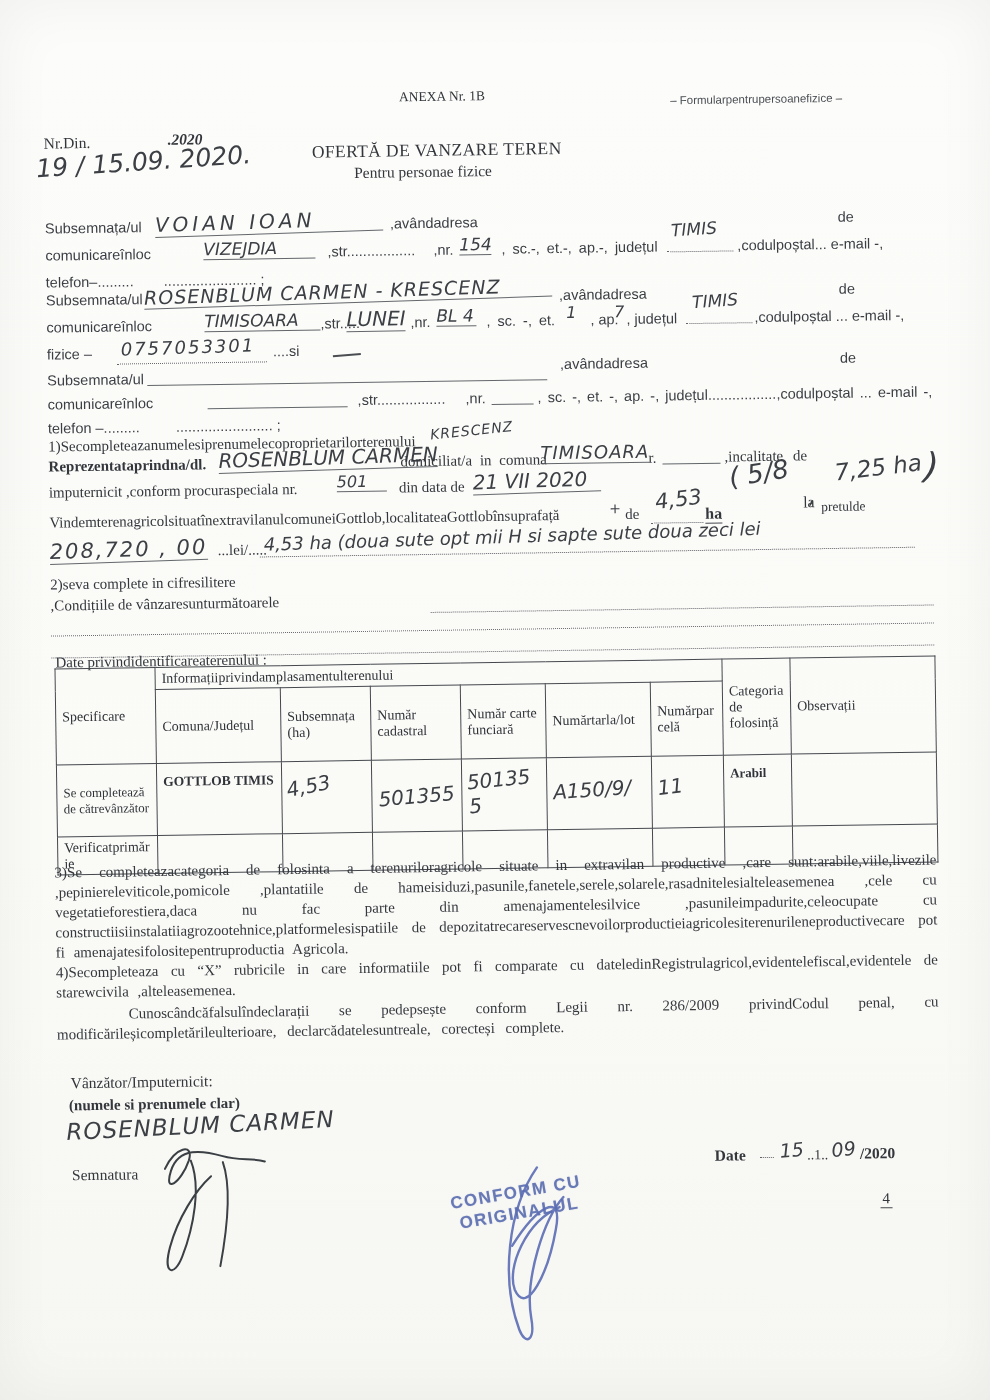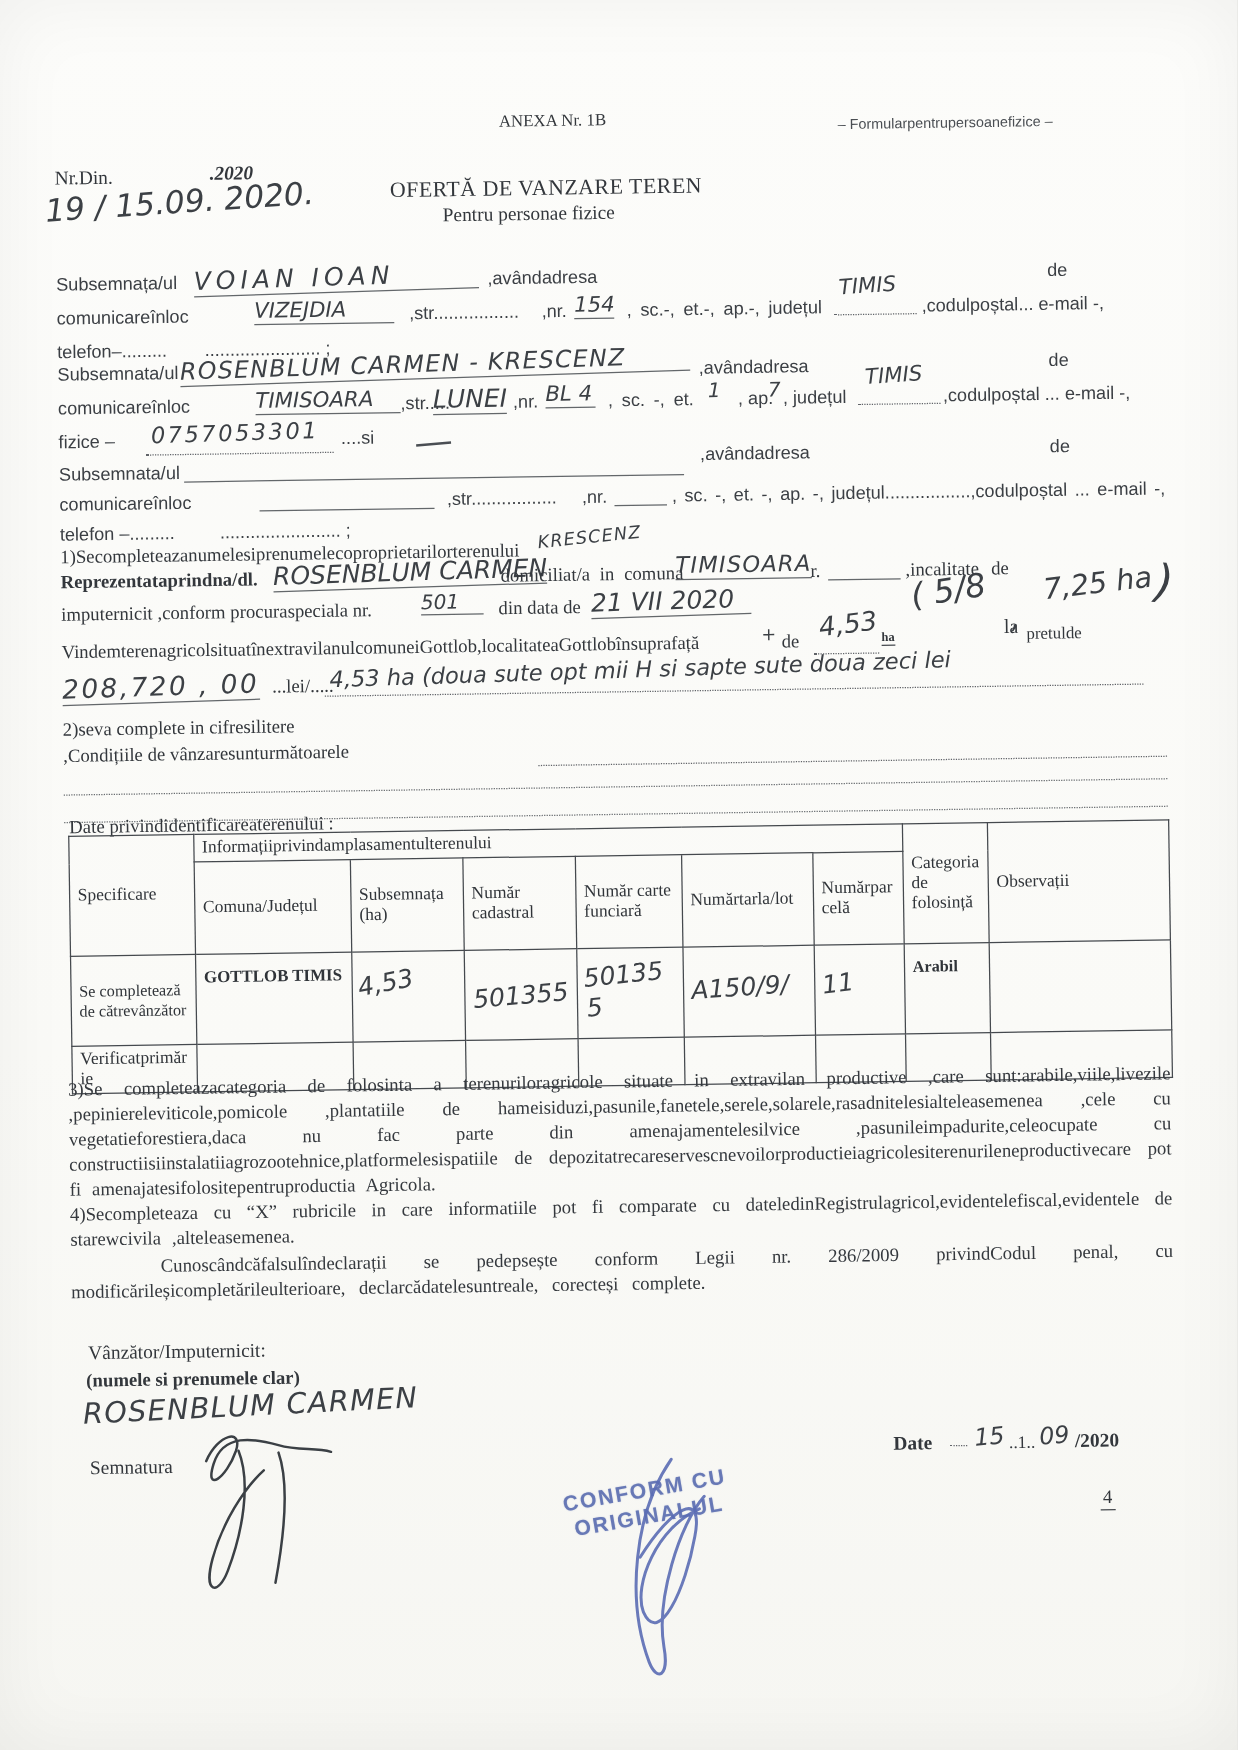--- a/index.html
+++ b/index.html
@@ -141,21 +141,21 @@
     <span style="position:absolute; left:350px">din data de</span>
     <span class="hw uline blk" style="position:absolute; left:424px; top:-9px; min-width:128px; font-size:20px; transform:rotate(-1deg)">21 VII 2020</span>
   </div>
 
   <div class="l serif" style="left:52px; right:55px; top:508px">
     <span>VindemterenagricolsituatînextravilanulcomuneiGottlob,localitateaGottlobînsuprafață</span>
     <span class="hw blk" style="position:absolute; left:560px; top:-6px; font-size:14px">+</span>
     <span style="position:absolute; left:576px">de</span>
     <span class="dts" style="position:absolute; left:602px; width:52px; top:4px"></span>
     <span class="hw blk" style="position:absolute; left:606px; top:-18px; font-size:21px; transform:rotate(-6deg)">4,53</span>
-    <span class="b" style="position:absolute; left:656px; font-size:10px; border-bottom:1.5px solid #45494e">ha</span>
+    <span class="b" style="position:absolute; left:656px; font-size:16px; border-bottom:1.5px solid #45494e">ha</span>
     <span class="hw blk" style="position:absolute; left:680px; top:-46px; font-size:26px; transform:rotate(-8deg)">( 5/8</span>
     <span style="position:absolute; left:754px; top:-10px; font-size:16px">la</span>
     <span class="hw blk" style="position:absolute; left:760px; top:-20px; font-size:22px">,</span>
     <span style="position:absolute; left:772px; top:-4px; font-size:13.5px">pretulde</span>
     <span class="hw blk" style="position:absolute; left:786px; top:-48px; font-size:23px; transform:rotate(-6deg)">7,25 ha</span>
     <span class="hw blk" style="position:absolute; left:876px; top:-56px; font-size:36px; transform:rotate(6deg)">)</span>
   </div>
   <div class="l serif" style="left:52px; right:55px; top:532px">
     <span class="hw uline blk" style="font-size:21px; letter-spacing:2px; min-width:140px; transform:rotate(-1deg)">208,720 , 00</span>
     <span style="position:absolute; left:168px; top:6px">...lei/.....</span>

